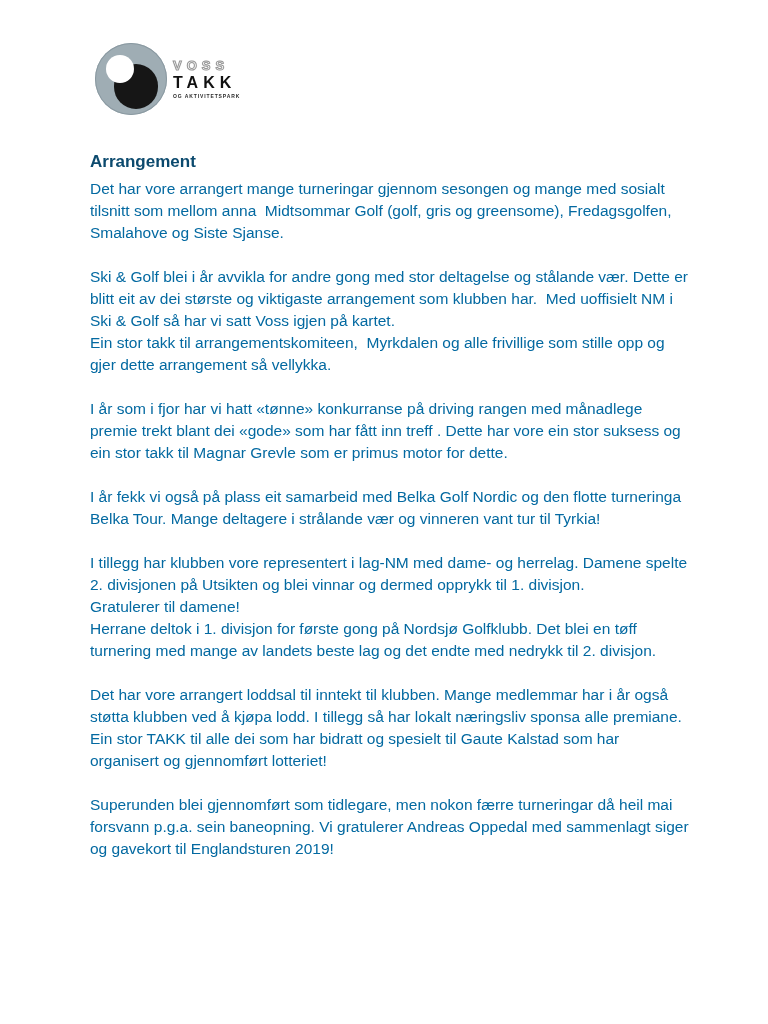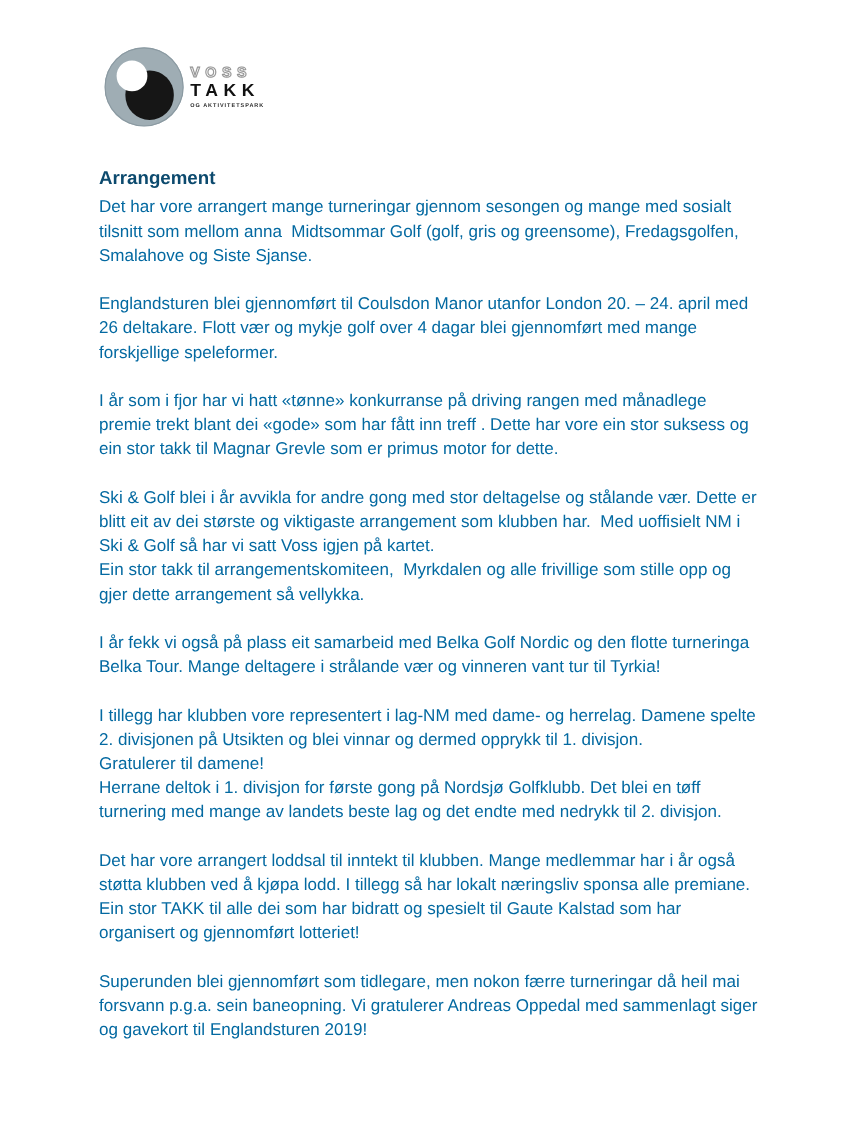--- a/index.html
+++ b/index.html
@@ -119,24 +119,23 @@
     <div class="logo-text">
       <div class="logo-voss">VOSS</div>
       <div class="logo-golf">TAKK</div>
       <div class="logo-tagline">OG AKTIVITETSPARK</div>
     </div>
   </header>
 
   <main class="content">
     <h1>Arrangement</h1>
     <p>Det har vore arrangert mange turneringar gjennom sesongen og mange med sosialt tilsnitt som mellom anna  Midtsommar Golf (golf, gris og greensome), Fredagsgolfen, Smalahove og Siste Sjanse.</p>
-    <p>Englandsturen blei gjennomført til Coulsdon Manor utanfor London 20. – 24. april med 26 deltakare. Flott vær og mykje golf over 4 dagar blei gjennomført med mange forskjellige speleformer.</p>
-    <p>I år som i fjor har vi hatt «tønne» konkurranse på driving rangen med månadlege premie trekt blant dei «gode» som har fått inn treff . Dette har vore ein stor suksess og ein stor takk til Magnar Grevle som er primus motor for dette.</p>
     <p>Ski &amp; Golf blei i år avvikla for andre gong med stor deltagelse og stålande vær. Dette er blitt eit av dei største og viktigaste arrangement som klubben har.  Med uoffisielt NM i Ski &amp; Golf så har vi satt Voss igjen på kartet.
 Ein stor takk til arrangementskomiteen,  Myrkdalen og alle frivillige som stille opp og gjer dette arrangement så vellykka.</p>
+    <p>I år som i fjor har vi hatt «tønne» konkurranse på driving rangen med månadlege premie trekt blant dei «gode» som har fått inn treff . Dette har vore ein stor suksess og ein stor takk til Magnar Grevle som er primus motor for dette.</p>
     <p>I år fekk vi også på plass eit samarbeid med Belka Golf Nordic og den flotte turneringa Belka Tour. Mange deltagere i strålande vær og vinneren vant tur til Tyrkia!</p>
     <p>I tillegg har klubben vore representert i lag-NM med dame- og herrelag. Damene spelte 2. divisjonen på Utsikten og blei vinnar og dermed opprykk til 1. divisjon.
 Gratulerer til damene!
 Herrane deltok i 1. divisjon for første gong på Nordsjø Golfklubb. Det blei en tøff turnering med mange av landets beste lag og det endte med nedrykk til 2. divisjon.</p>
     <p>Det har vore arrangert loddsal til inntekt til klubben. Mange medlemmar har i år også støtta klubben ved å kjøpa lodd. I tillegg så har lokalt næringsliv sponsa alle premiane. Ein stor TAKK til alle dei som har bidratt og spesielt til Gaute Kalstad som har organisert og gjennomført lotteriet!</p>
     <p>Superunden blei gjennomført som tidlegare, men nokon færre turneringar då heil mai forsvann p.g.a. sein baneopning. Vi gratulerer Andreas Oppedal med sammenlagt siger og gavekort til Englandsturen 2019!</p>
   </main>
 
 </div>
 

